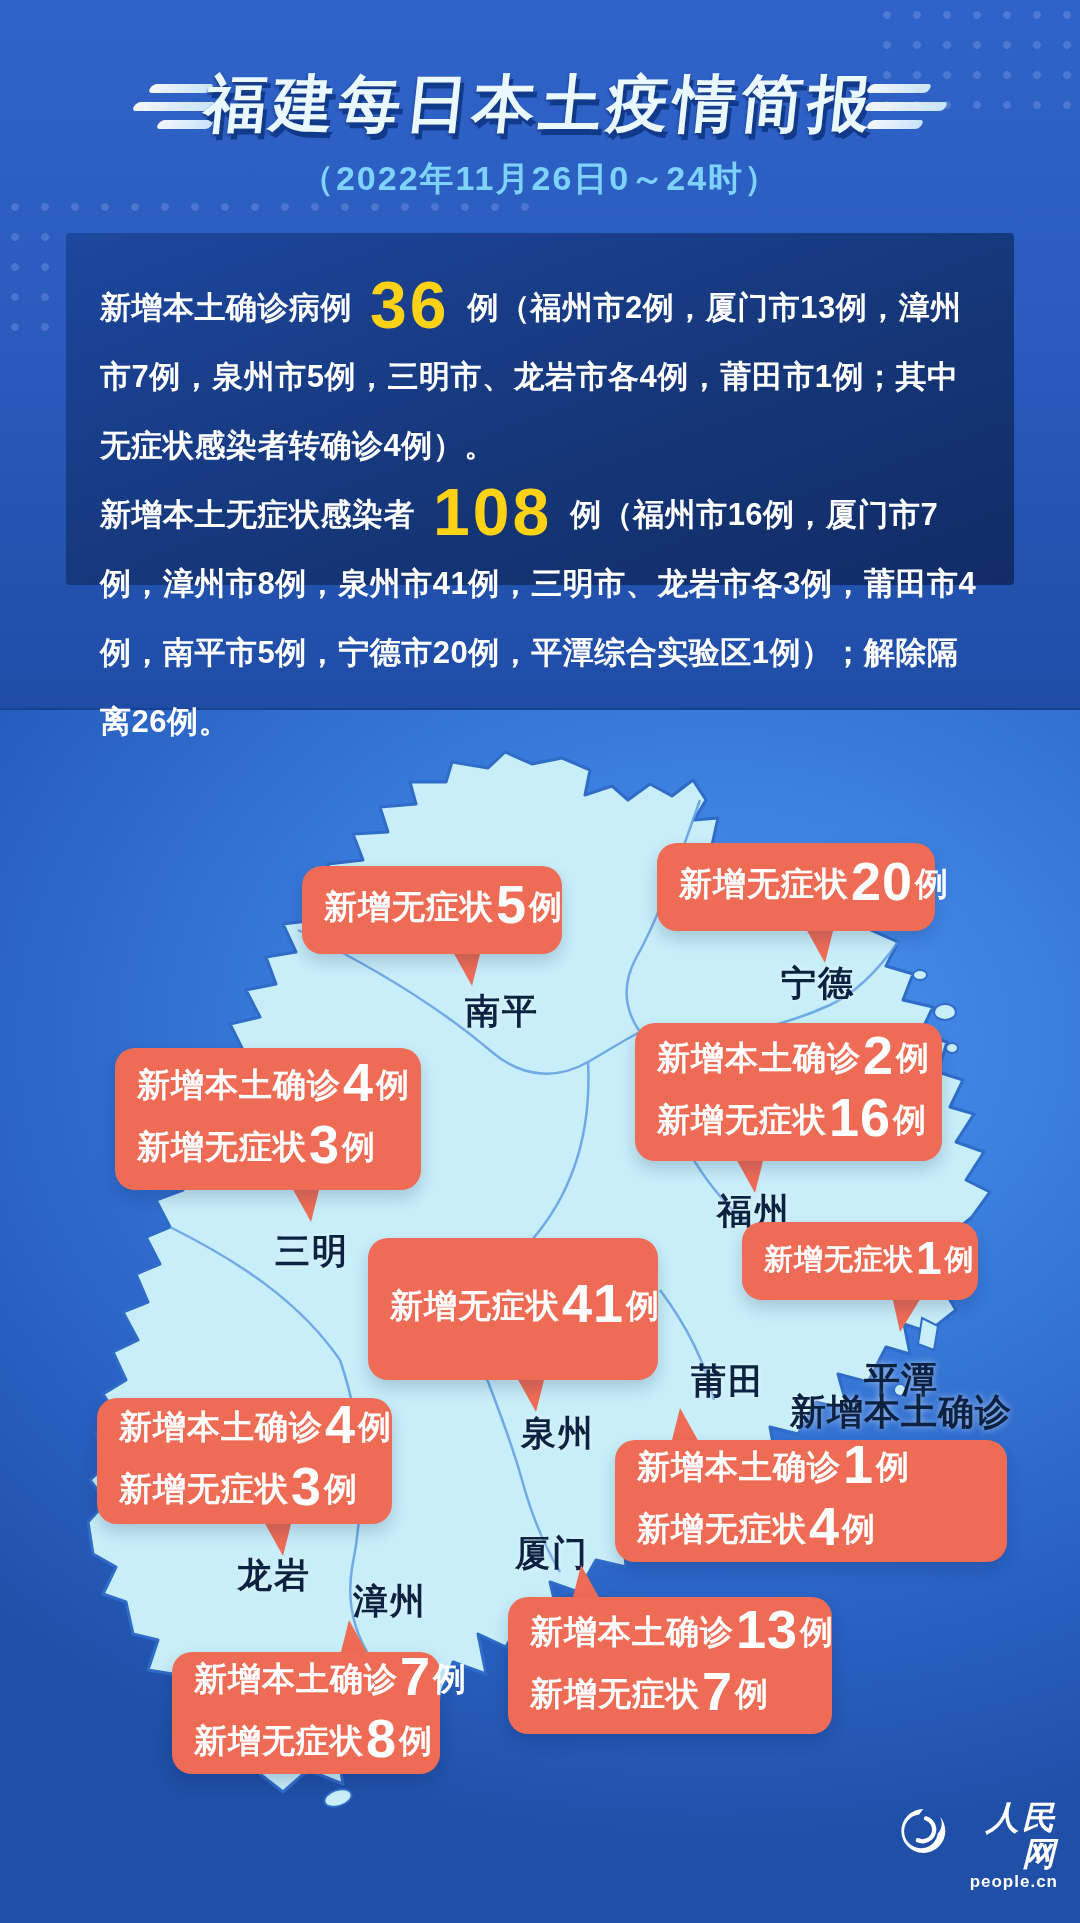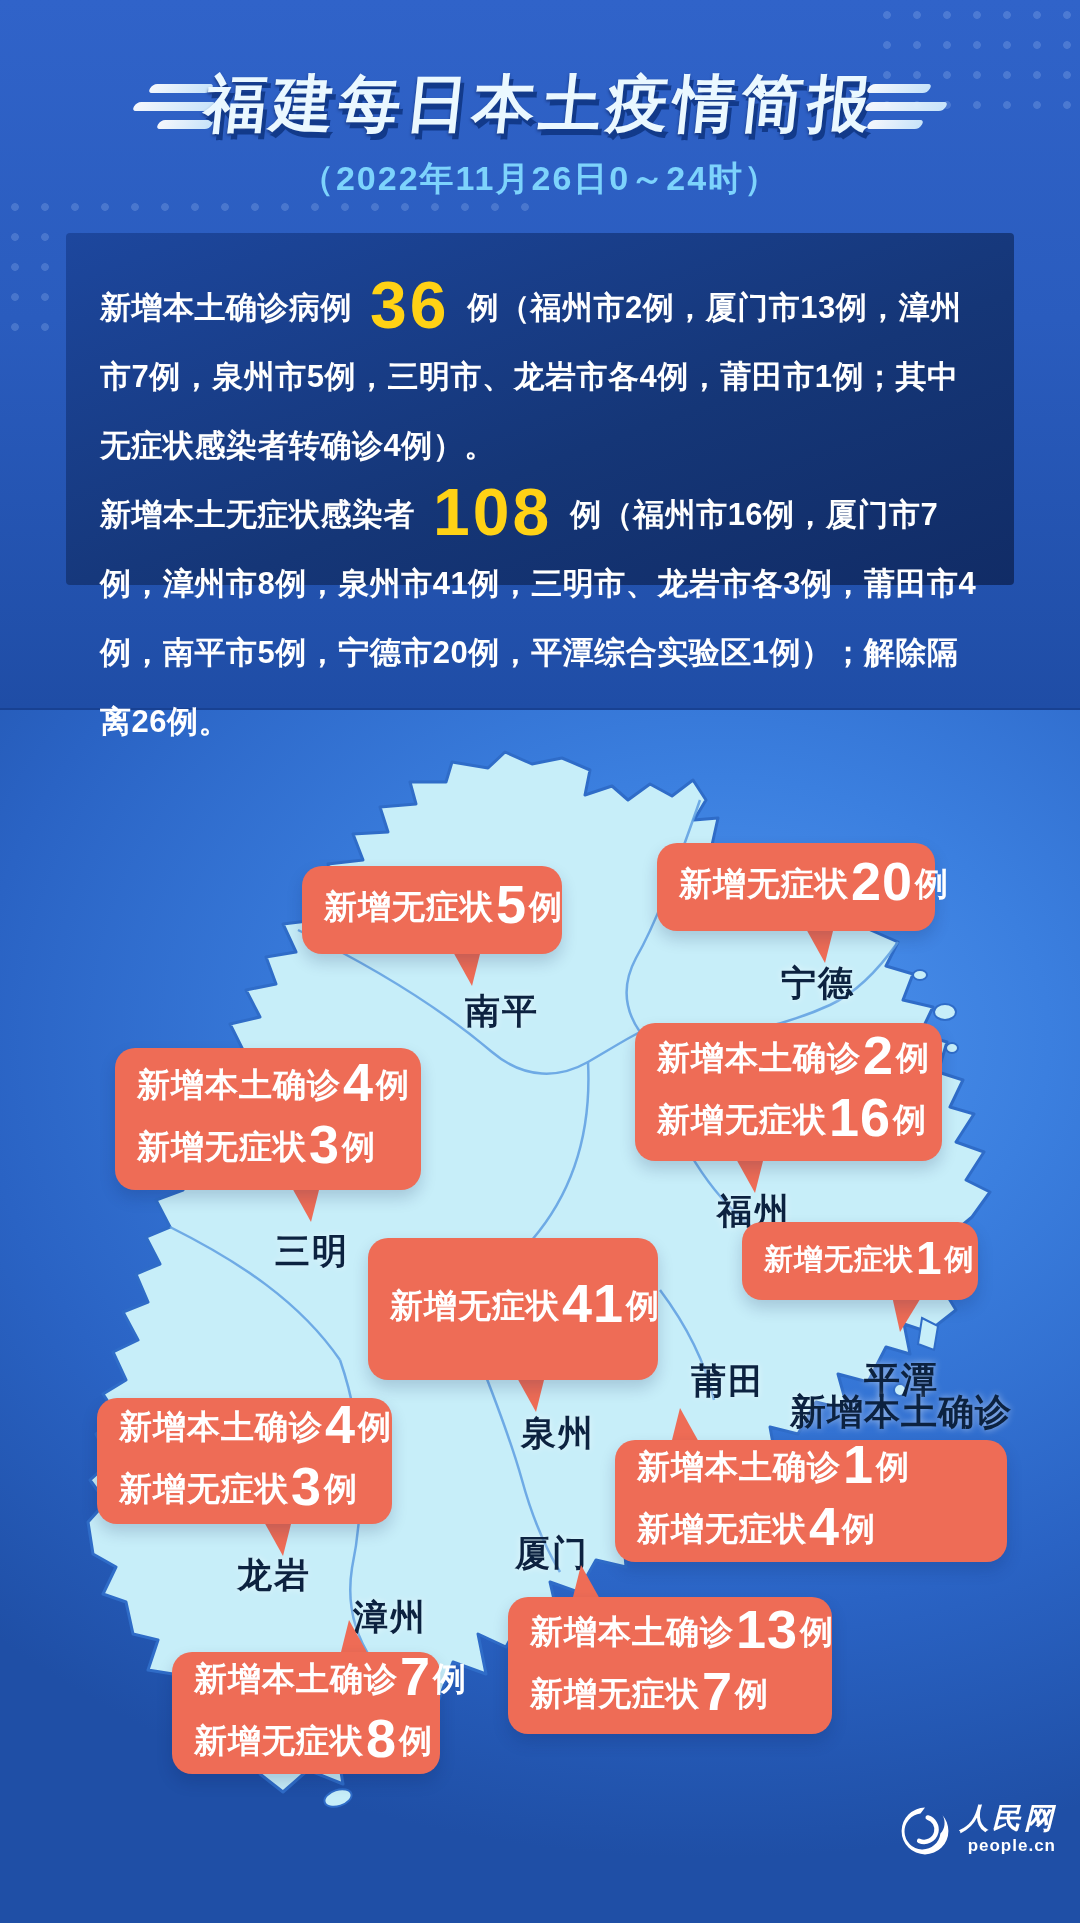--- a/index.html
+++ b/index.html
@@ -115,28 +115,28 @@
   
   #lbl-nanping{left:502px;top:988px;}
   #lbl-ningde{left:818px;top:960px;}
   #lbl-fuzhou{left:754px;top:1188px;}
   #lbl-sanming{left:312px;top:1228px;}
   #lbl-quanzhou{left:558px;top:1410px;}
   #lbl-pingtan1{left:901px;top:1356px;}
   #lbl-pingtan2{left:901px;top:1388px;}
   #lbl-putian{left:697px;top:1358px;margin-left:31px;}
   #lbl-longyan{left:274px;top:1552px;}
-  #lbl-zhangzhou{left:390px;top:1578px;margin-top:16px;}
+  #lbl-zhangzhou{left:390px;top:1578px;}
   #lbl-xiamen{left:552px;top:1530px;}
 
   
   .logo{position:absolute;left:898px;top:1800px;width:160px;height:74px;display:flex;align-items:flex-start;}
   .logo svg{width:54px;height:54px;margin-top:4px;}
   .logo-text{margin-left:8px;color:#fff;text-align:right;}
-  .logo-cn{font-size:29px;font-weight:900;font-style:italic;letter-spacing:3px;line-height:36px;}
+  .logo-cn{font-size:33px;font-weight:900;font-style:italic;letter-spacing:3px;line-height:36px;}
   .logo-en{font-size:17px;font-weight:700;letter-spacing:1px;line-height:20px;}
 </style>
 </head>
 <body>
 
 <div class="top-section"></div>
 <div class="map-section"></div>
 <div class="dots tl"></div>
 <div class="dots tr"></div>
 

